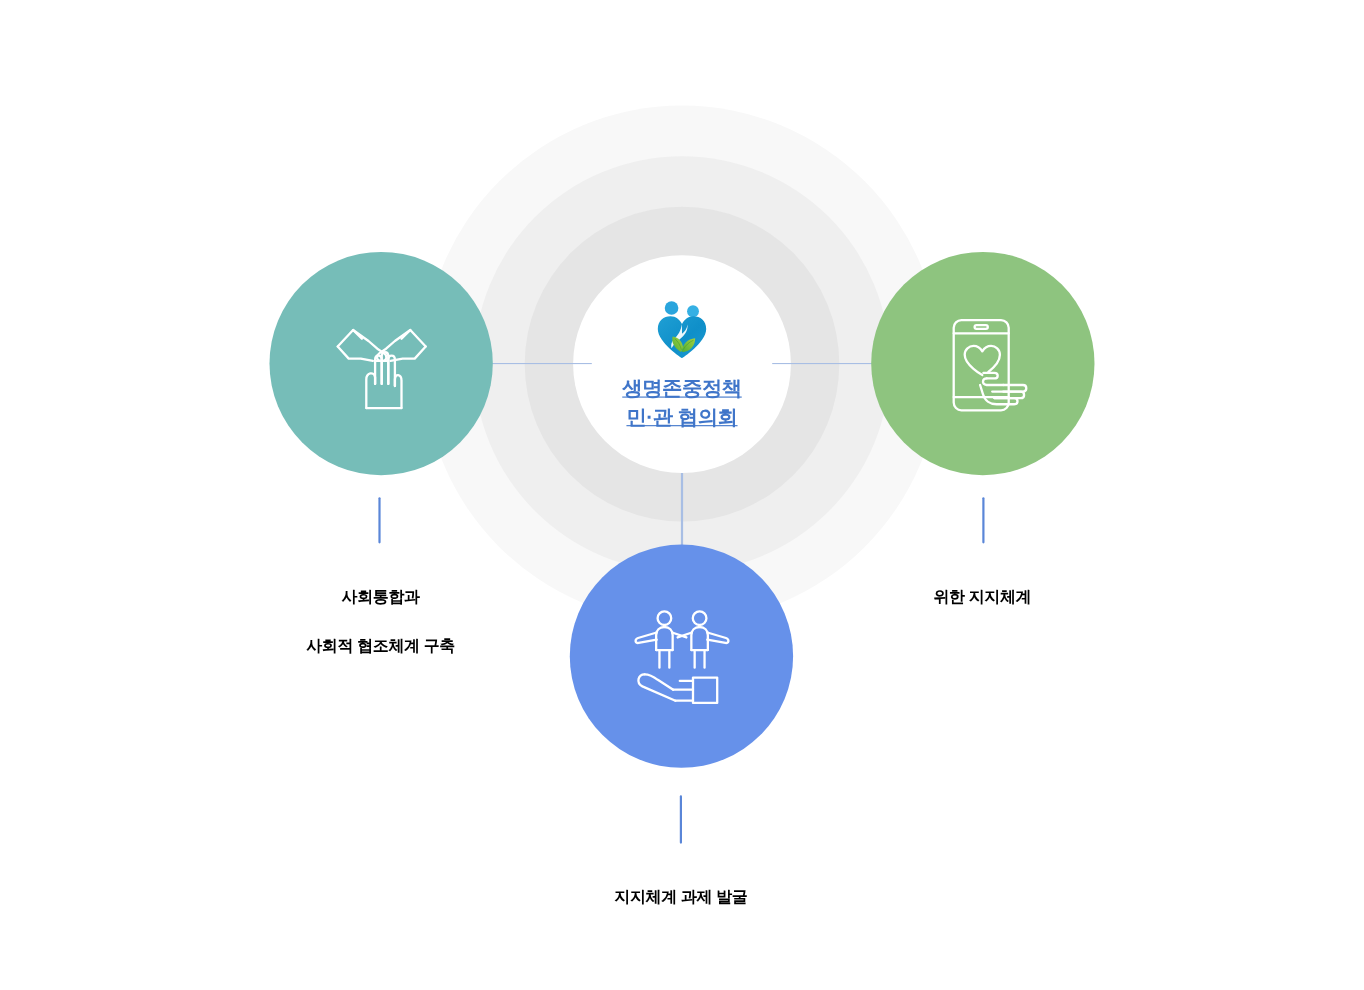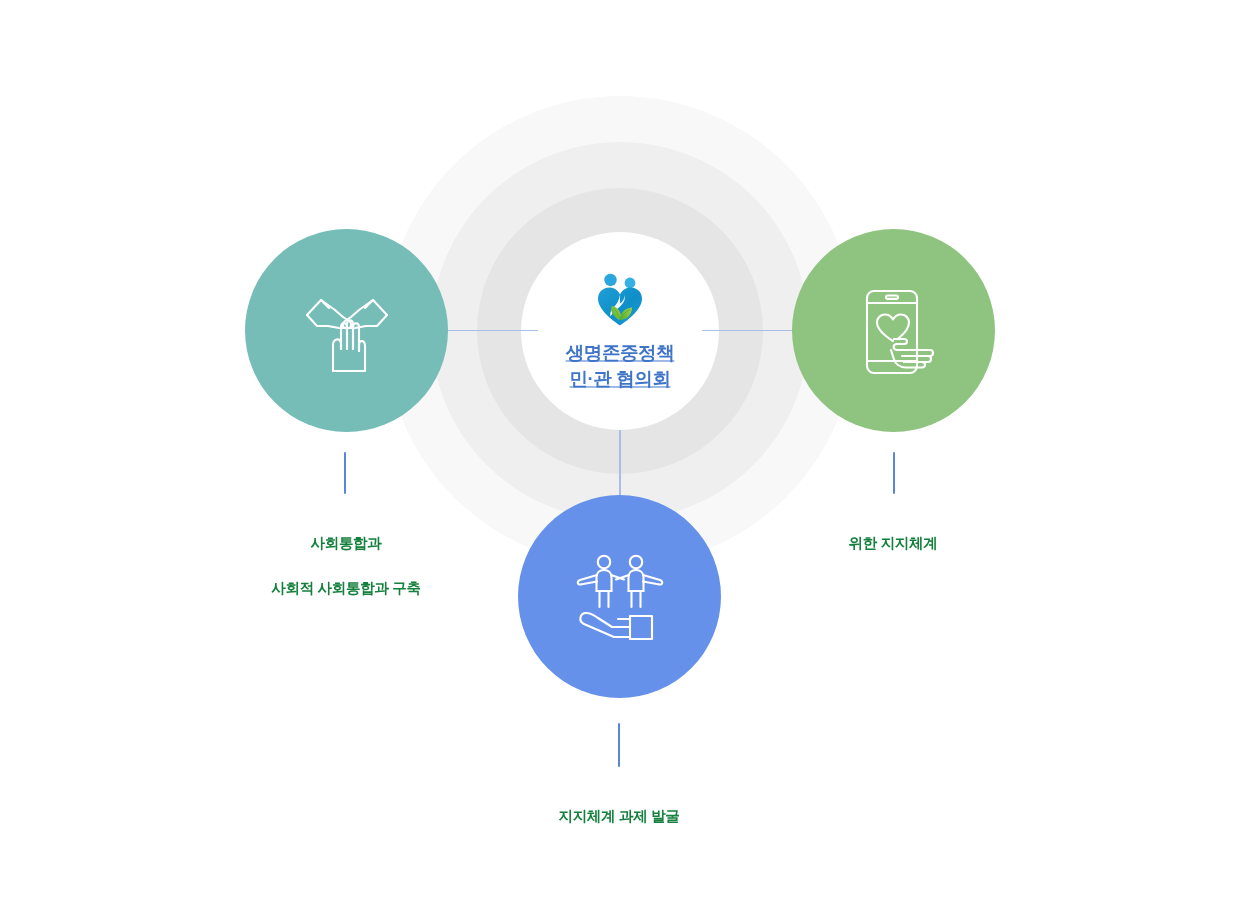--- a/index.html
+++ b/index.html
@@ -97,21 +97,21 @@
     font-weight: bold;
     line-height: 1.38;
     letter-spacing: -0.4px;
     white-space: pre-line;
     text-decoration: underline;
   }
 
   
   .caption {
     position: absolute;
-    color: #15803d;
+    color: #000000;
     font-size: 14.5px;
     font-weight: bold;
     line-height: 1.55;
     letter-spacing: -0.3px;
     text-align: center;
     white-space: pre-line;
   }
   .caption-left   { left: 246px; top: 510px; width: 200px; }
   .caption-right  { left: 793px; top: 510px; width: 200px; }
   .caption-bottom { left: 519px; top: 783px; width: 200px; }
@@ -242,21 +242,21 @@
         <path d="M24.5 37.5 C27.5 40 29.5 43.5 30.5 47.5" stroke="#3f9c2e" stroke-width="0.8" fill="none" opacity="0.6"></path>
         <path d="M41.5 38.8 C37.5 40.5 34 43.5 32 47.5" stroke="#3f9c2e" stroke-width="0.8" fill="none" opacity="0.6"></path>
       </svg>
     </div>
     <div class="logo-text">생명존중정책</div>
     <div class="logo-text">민·관 협의회</div>
   </div>
 
   <div class="caption caption-left">
     <div>사회통합과</div>
-    <div>사회적 사회통합과 구축</div>
+    <div>사회적 협조체계 구축</div>
   </div>
 
   <div class="caption caption-right">
     <div>위한 지지체계</div>
   </div>
 
   <div class="caption caption-bottom">
     <div>지지체계 과제 발굴</div>
   </div>
 

